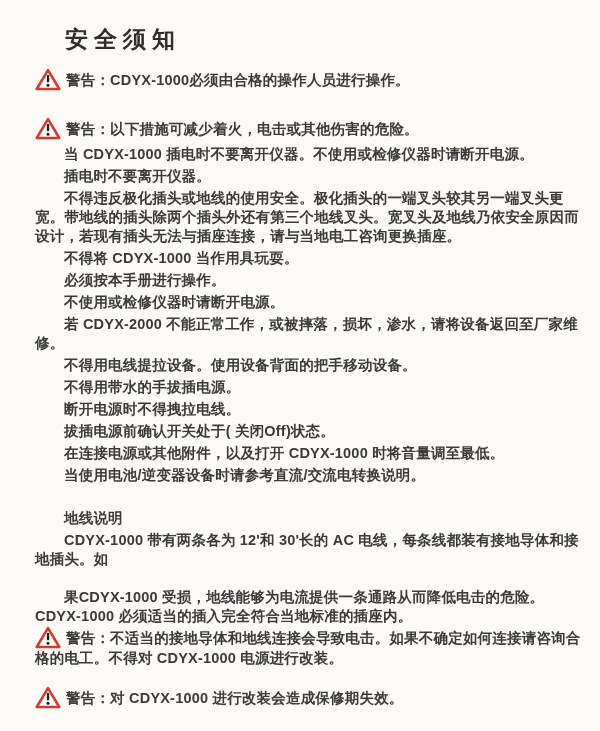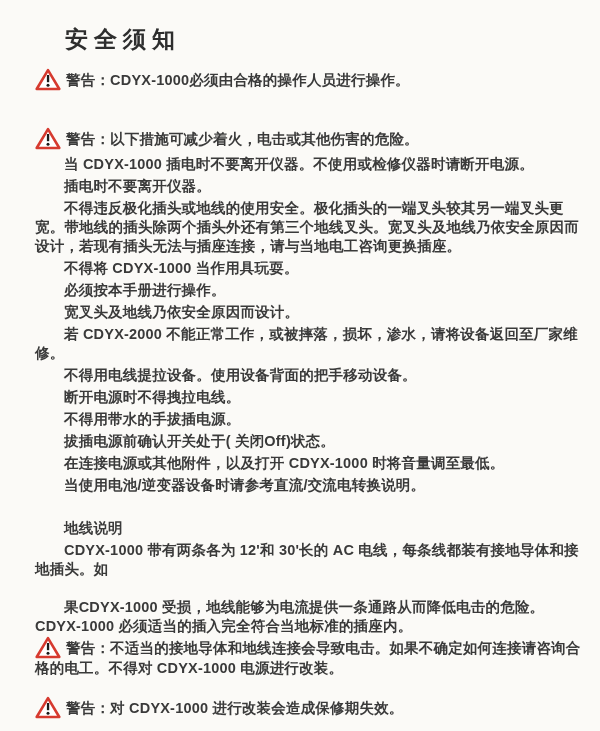--- a/index.html
+++ b/index.html
@@ -19,21 +19,21 @@
     overflow: hidden;
   }
   .doc-title {
     font-size: 23px;
     line-height: 26px;
     margin: 0 0 0 30px;
     letter-spacing: 6px;
     color: #2e2e2e;
   }
   p { margin: 0; }
-  .warning { margin-top: 36px; }
+  .warning { margin-top: 26px; }
   .warning.first { margin-top: 16px; }
   .warning.last { margin-top: 18px; }
   .warning.grounding-warning { margin-top: 0; }
   .w-icon {
     display: inline-block;
     width: 26px;
     height: 23px;
     margin-right: 5px;
     vertical-align: -6px;
   }
@@ -69,25 +69,25 @@
         <circle cx="13" cy="17.3" r="1.5" fill="#1a1a1a"></circle>
       </svg>
     </span><span>警告：</span><span>以下措施可减少着火，电击或其他伤害的危险。</span>
   </p>
 
   <p class="item first">当 CDYX-1000 插电时不要离开仪器。不使用或检修仪器时请断开电源。</p>
   <p class="item">插电时不要离开仪器。</p>
   <p class="item">不得违反极化插头或地线的使用安全。极化插头的一端叉头较其另一端叉头更宽。带地线的插头除两个插头外还有第三个地线叉头。宽叉头及地线乃依安全原因而设计，若现有插头无法与插座连接，请与当地电工咨询更换插座。</p>
   <p class="item">不得将 CDYX-1000 当作用具玩耍。</p>
   <p class="item">必须按本手册进行操作。</p>
-  <p class="item">宽叉头及地线乃依安全原因而设计。</p>
+  <p class="item">不使用或检修仪器时请断开电源。</p>
   <p class="item">若 CDYX-2000 不能正常工作，或被摔落，损坏，渗水，请将设备返回至厂家维修。</p>
   <p class="item">不得用电线提拉设备。使用设备背面的把手移动设备。</p>
+  <p class="item">不得用带水的手拔插电源。</p>
   <p class="item">断开电源时不得拽拉电线。</p>
-  <p class="item">不得用带水的手拔插电源。</p>
   <p class="item">拔插电源前确认开关处于( 关闭Off)状态。</p>
   <p class="item">在连接电源或其他附件，以及打开 CDYX-1000 时将音量调至最低。</p>
   <p class="item">当使用电池/逆变器设备时请参考直流/交流电转换说明。</p>
 
   <p class="section-heading">地线说明</p>
   <p class="g-para1">CDYX-1000 带有两条各为 12'和 30'长的 AC 电线，每条线都装有接地导体和接地插头。如</p>
   <p class="g-para2">果CDYX-1000 受损，地线能够为电流提供一条通路从而降低电击的危险。CDYX-1000 必须适当的插入完全符合当地标准的插座内。</p>
 
   <p class="warning grounding-warning">
     <span class="w-icon">

